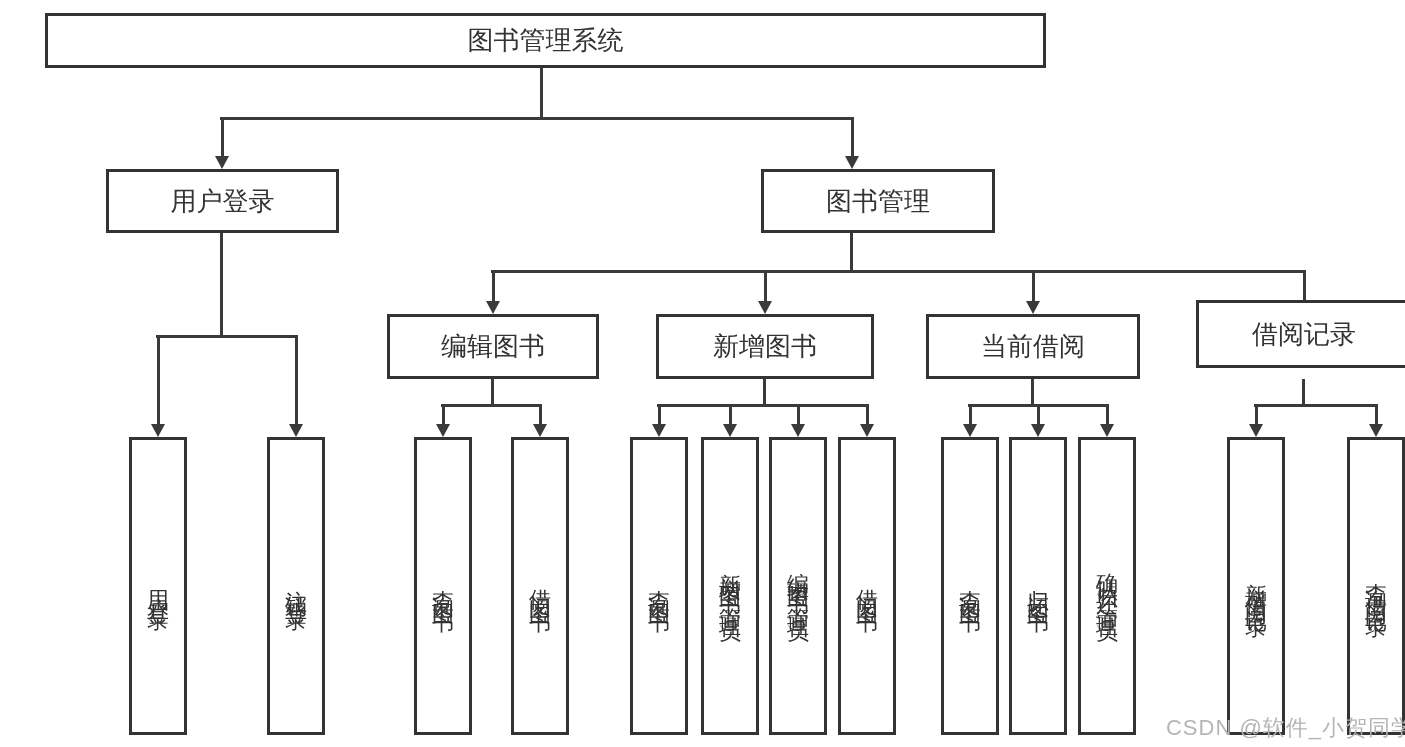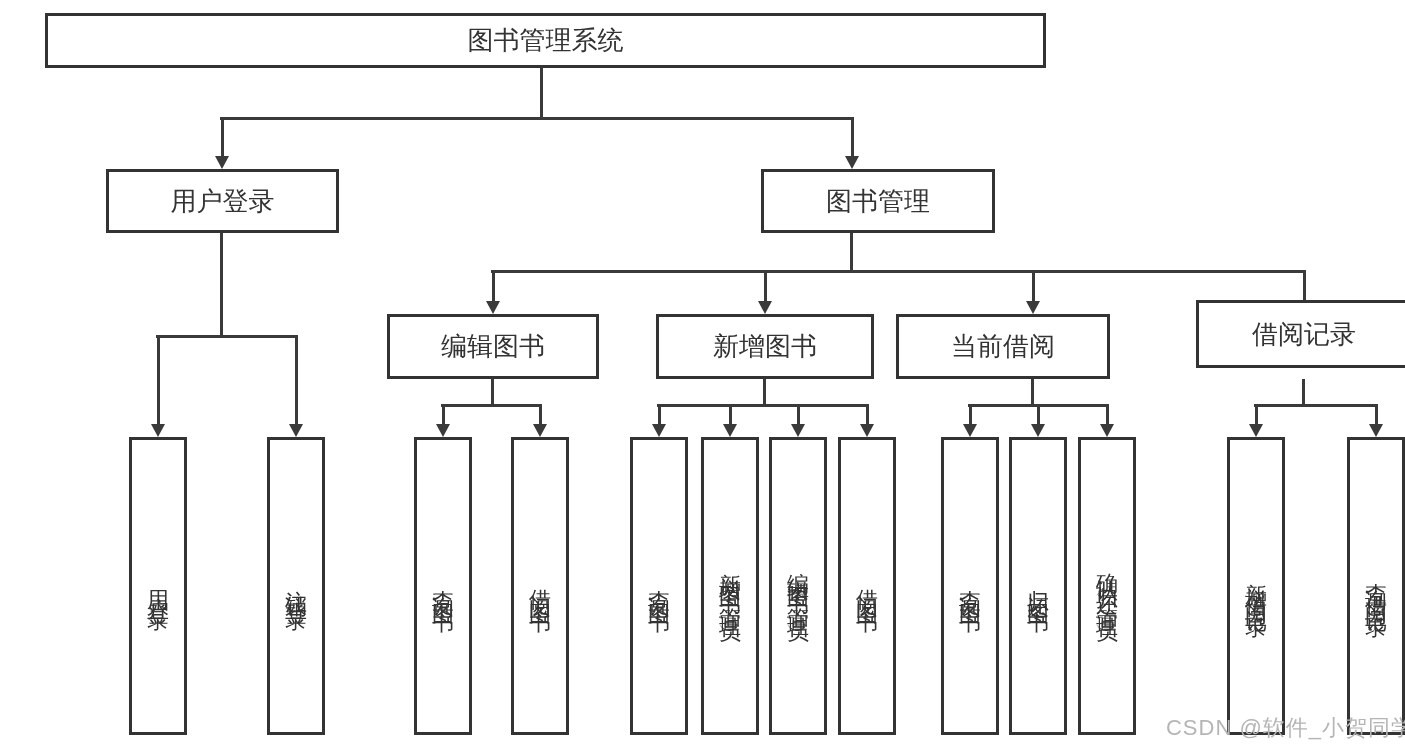--- a/index.html
+++ b/index.html
@@ -97,21 +97,21 @@
   <div class="node" style="left:737px;top:169px;width:234px;height:64px">
     <span class="lbl">图书管理</span>
   </div>
 
   <div class="node" style="left:363px;top:314px;width:212px;height:65px">
     <span class="lbl">编辑图书</span>
   </div>
   <div class="node" style="left:632px;top:314px;width:218px;height:65px">
     <span class="lbl">新增图书</span>
   </div>
-  <div class="node" style="left:872px;top:314px;width:214px;height:65px">
+  <div class="node" style="left:902px;top:314px;width:214px;height:65px">
     <span class="lbl">当前借阅</span>
   </div>
   <div class="node" style="left:1172px;top:300px;width:216px;height:68px">
     <span class="lbl">借阅记录</span>
   </div>
 
   <div class="node leaf" style="left:105px;top:437px;width:58px;height:298px">
     <span class="lbl">用户登录</span>
   </div>
   <div class="node leaf" style="left:243px;top:437px;width:58px;height:298px">

